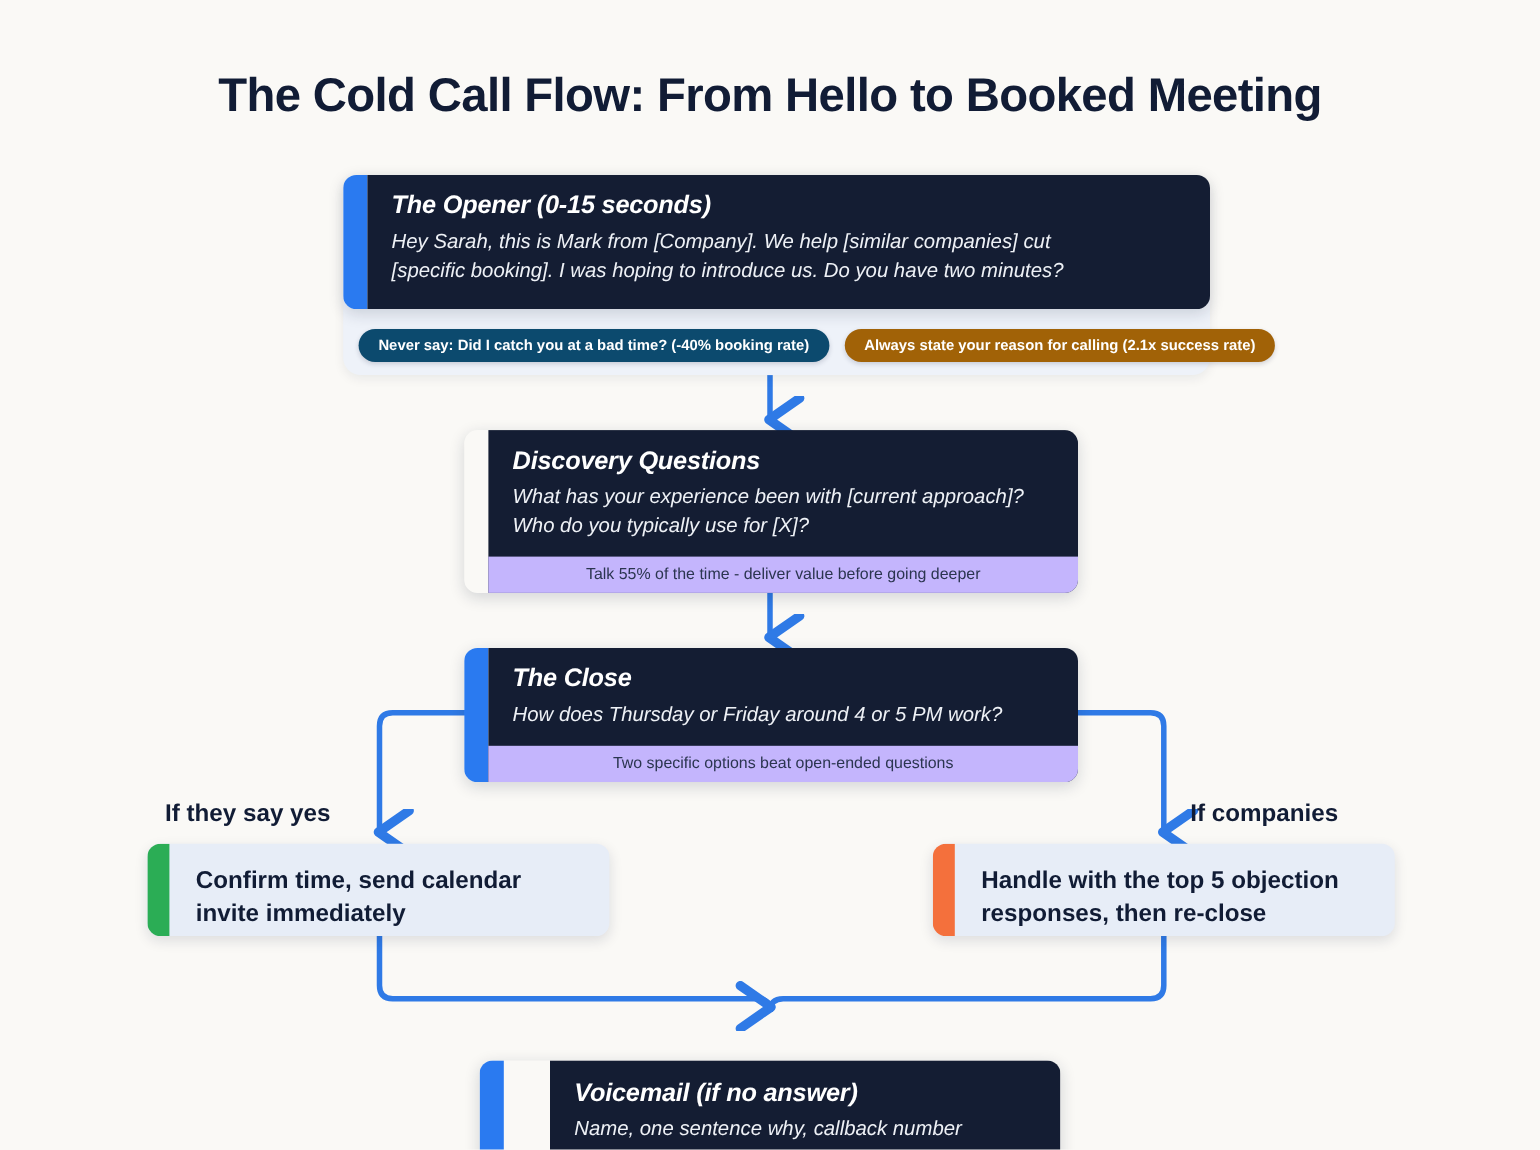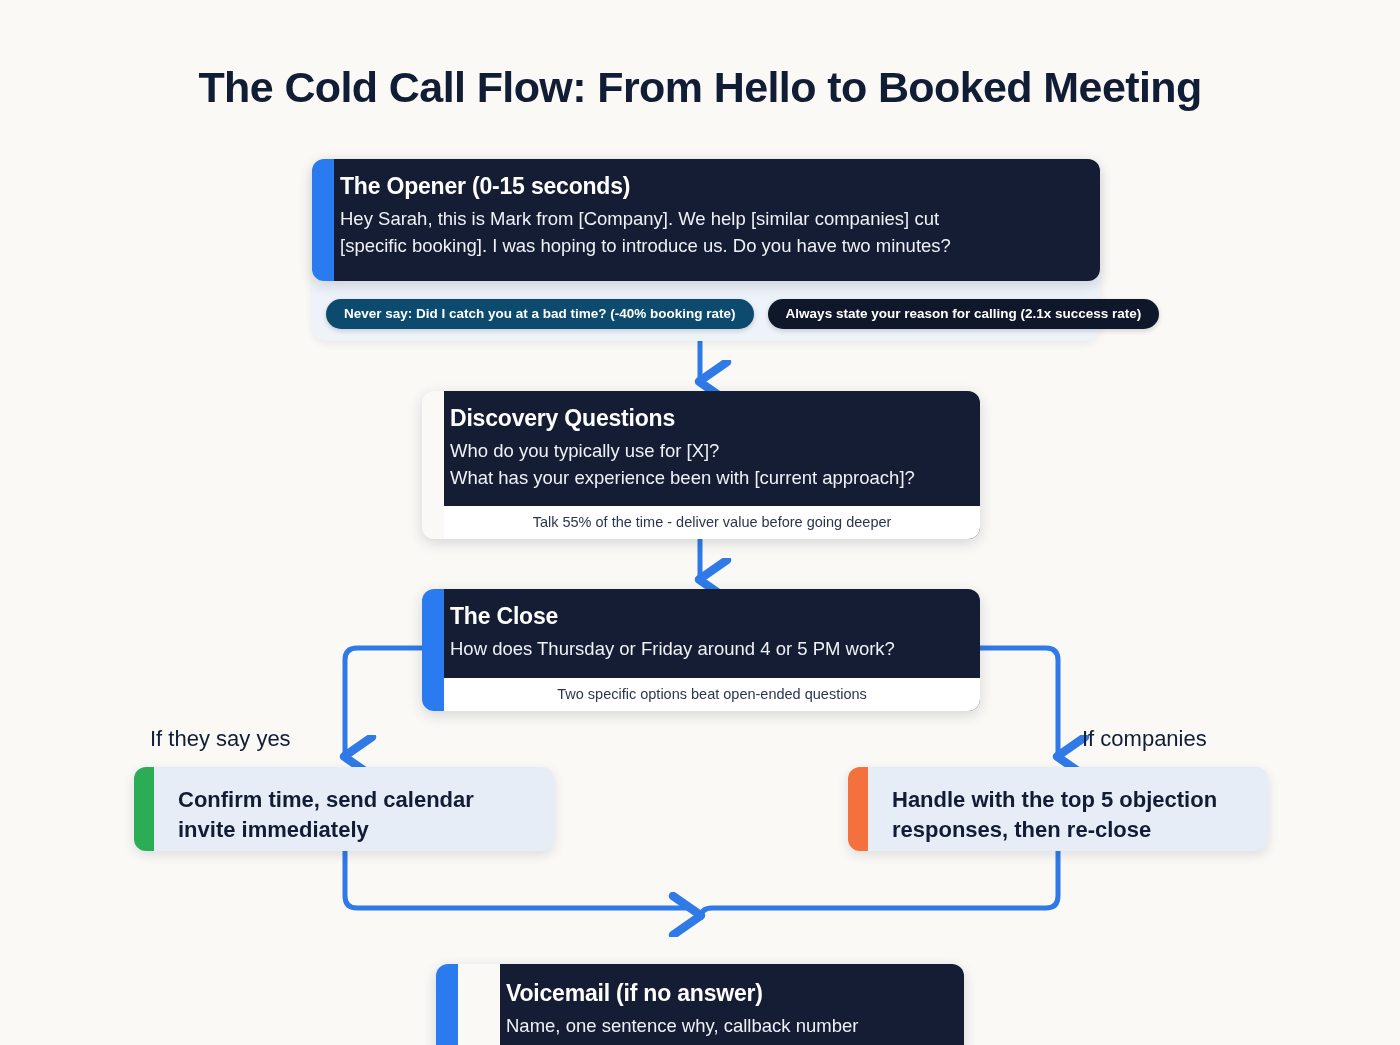--- a/index.html
+++ b/index.html
@@ -31,51 +31,51 @@
 
   .card{
     position:absolute;
     border-radius:12px;
     overflow:hidden;
     display:flex;
     box-shadow:0 4px 14px rgba(18,28,55,.16);
   }
   .card .accent{width:22px;flex:0 0 22px;}
   .card .body{flex:1 1 auto;background:#141d33;display:flex;flex-direction:column;}
-  .card .inner{padding:14px 22px 16px 6px;}
+  .card .inner{padding:14px 22px 16px 22px;font-style:italic;}
   .card h3{
     margin:0 0 6px 0;
     font-size:23px;font-weight:bold;color:#ffffff;letter-spacing:-0.2px;
   }
   .card p{
     margin:0;
     font-size:18.5px;line-height:1.45;color:#eef1f6;font-weight:normal;
   }
   .card p .ln{display:block;}
   .note{
-    background:#ffffff;
+    background:#c4b5fd;
     color:#2b3550;
     font-size:14.5px;
     text-align:center;
     padding:8px 10px 9px 10px;
   }
 
   
   .pill-row{position:absolute;display:flex;align-items:center;gap:14px;}
   .pill{
     display:inline-block;
     border-radius:999px;
     color:#fff;
     font-size:13.5px;font-weight:bold;
     padding:7px 18px 8px 18px;
     white-space:nowrap;
     box-shadow:0 2px 5px rgba(20,30,60,.18);
   }
   .pill.bad{background:#0c4a6e;}
-  .pill.good{background:#0f172a;}
+  .pill.good{background:#a16207;}
 
   
   .ocard{
     position:absolute;
     border-radius:12px;
     overflow:hidden;
     display:flex;
     background:#e7edf7;
     box-shadow:0 4px 12px rgba(18,28,55,.12);
   }
@@ -83,21 +83,21 @@
   .ocard .otext{
     flex:1 1 auto;
     padding:18px 22px 20px 24px;
     font-size:22px;font-weight:bold;line-height:1.35;
     color:#111c35;
   }
   .ocard .otext .ln{display:block;}
 
   .branch-label{
     position:absolute;
-    font-size:22px;font-weight:normal;color:#111c35;
+    font-size:22px;font-weight:bold;color:#111c35;
     white-space:nowrap;
   }
 </style>
 </head>
 <body>
 
 <div id="stage">
 
   <div class="title">The Cold Call Flow: From Hello to Booked Meeting</div>
 
@@ -140,22 +140,22 @@
     <span class="pill bad">Never say: Did I catch you at a bad time? (-40% booking rate)</span>
     <span class="pill good">Always state your reason for calling (2.1x success rate)</span>
   </div>
 
   <div class="card" style="left:422px;top:368px;width:558px;height:148px;align-items:center;">
     <div class="accent" style="background:#2a7af0;"></div>
     <div class="body">
       <div class="inner" style="padding-bottom:14px;">
         <h3>Discovery Questions</h3>
         <p>
+          <span class="ln">What has your experience been with [current approach]?</span>
           <span class="ln">Who do you typically use for [X]?</span>
-          <span class="ln">What has your experience been with [current approach]?</span>
         </p>
       </div>
       <div class="note" style="margin-top:auto;">Talk 55% of the time - deliver value before going deeper</div>
     </div>
   </div>
 
   <div class="card" style="left:422px;top:566px;width:558px;height:122px;">
     <div class="accent" style="background:#2a7af0;"></div>
     <div class="body">
       <div class="inner" style="padding-bottom:14px;">

